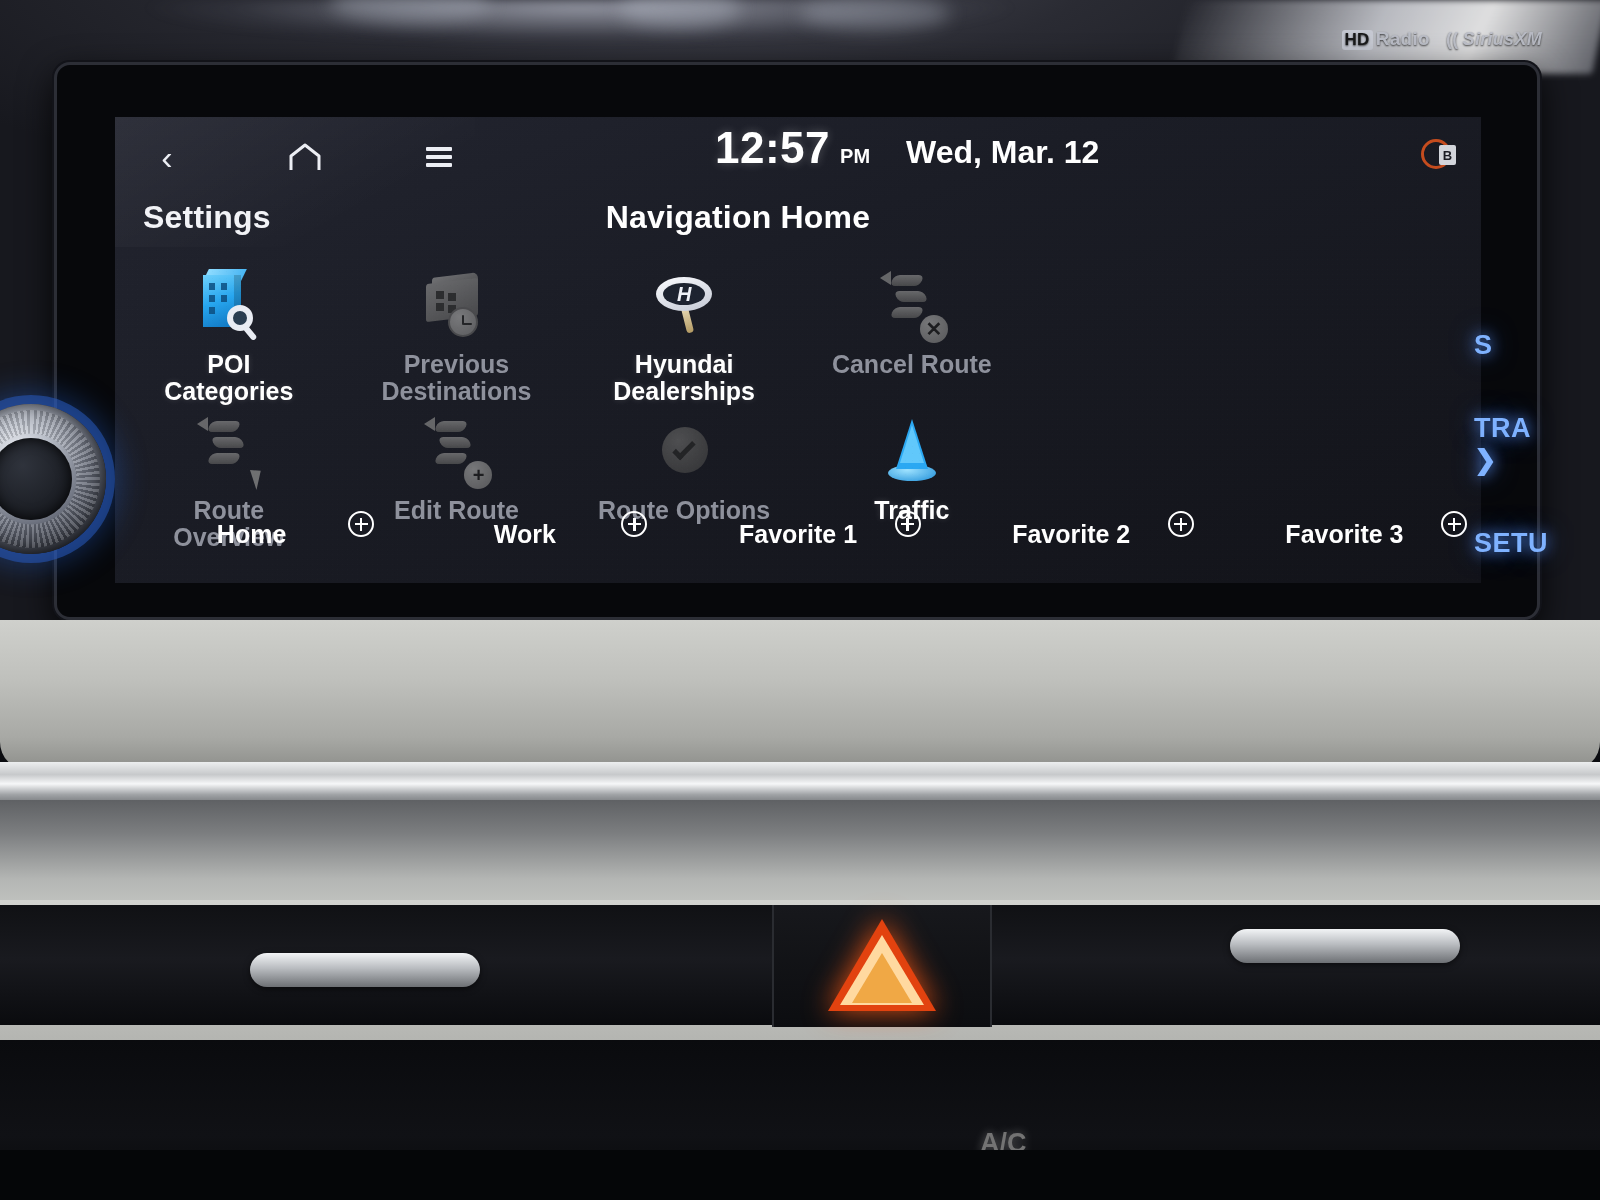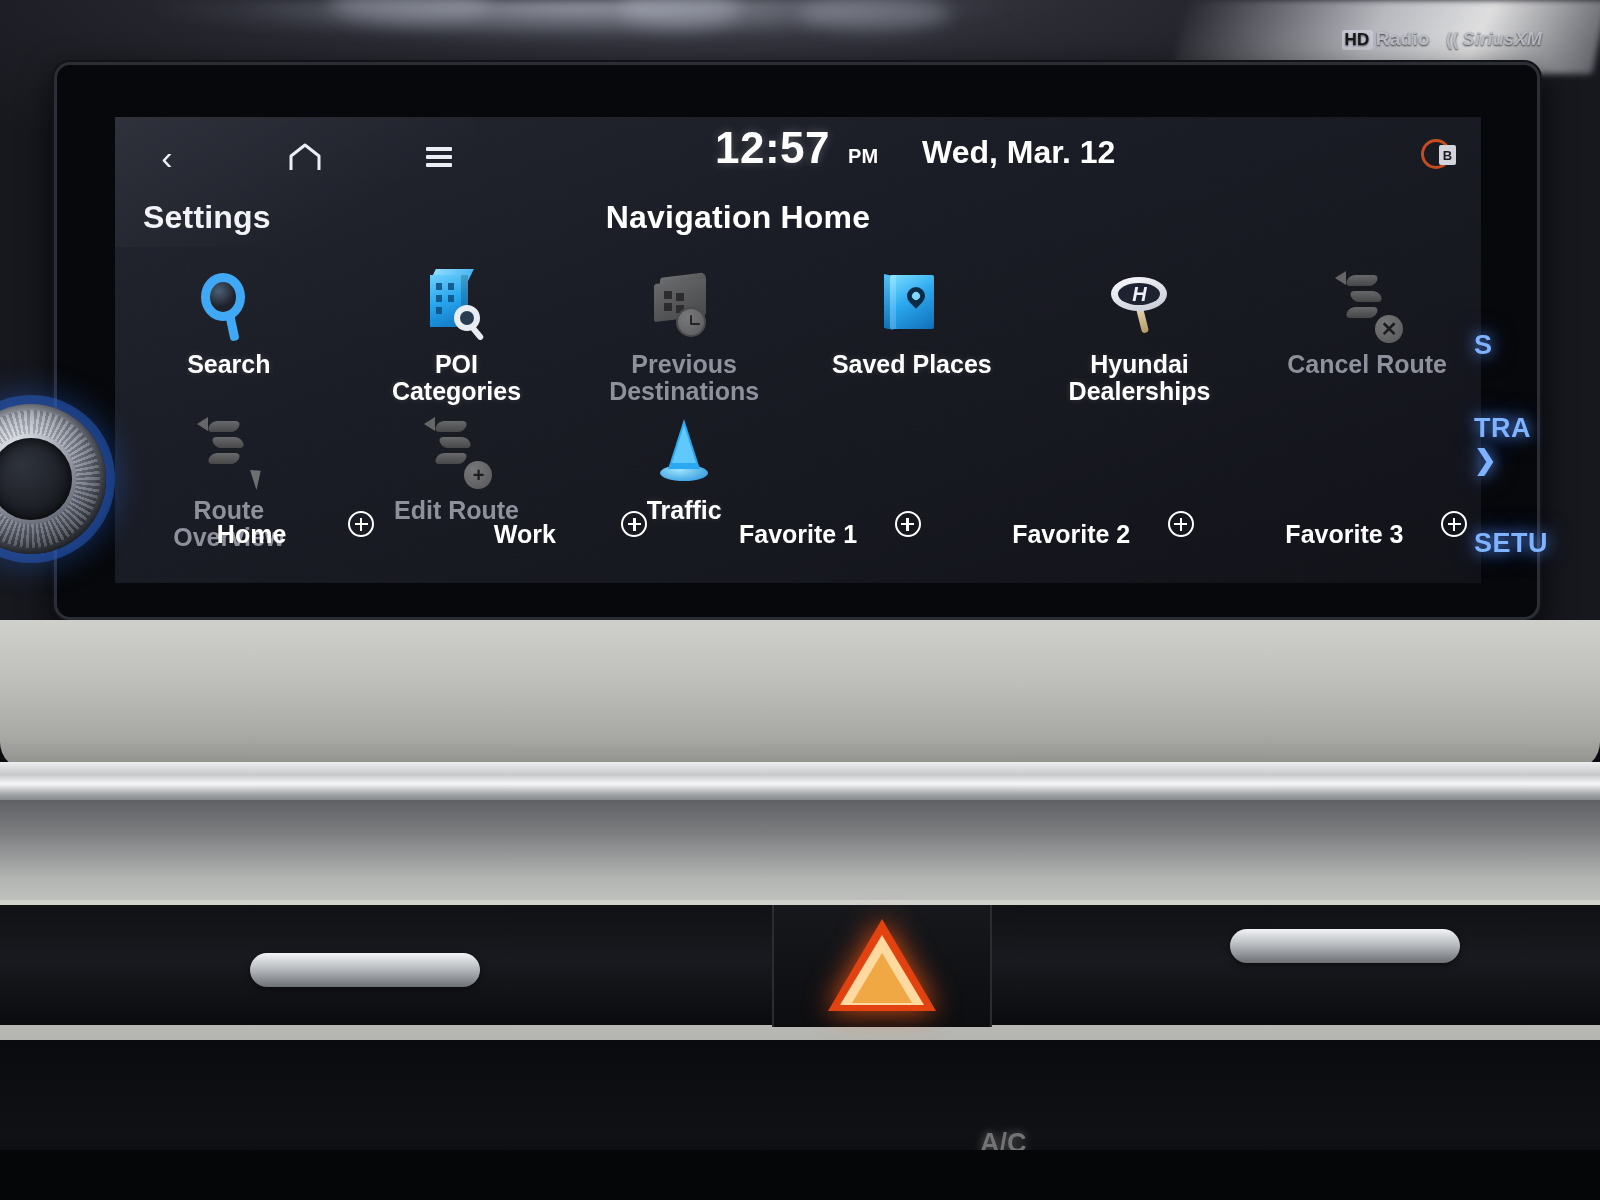--- a/index.html
+++ b/index.html
@@ -71,21 +71,21 @@
 
   
   .statusbar{ position:absolute; left:0; top:0; width:100%; height:78px; }
   .sb-icon{ position:absolute; top:18px; color:#eceef4; display:flex; align-items:center; justify-content:center;}
   .sb-back{ left:30px; width:44px; height:44px; font-size:34px; font-weight:300; line-height:40px;}
   .sb-home{ left:168px; width:44px; height:44px; }
   .sb-menu{ left:302px; width:44px; height:44px; }
   .hamburger i{ display:block; width:26px; height:4px; background:#eceef4; border-radius:1px; margin:4px 0;}
   .clock{
     position:absolute; left:600px; top:6px; width:480px; height:54px;
-    display:flex; align-items:baseline; gap:18px; color:#fff;
+    display:flex; align-items:baseline; gap:10px; color:#fff;
   }
   .clock .t{ font-size:44px; font-weight:700; letter-spacing:.5px; text-shadow:0 0 10px rgba(255,255,255,.25);}
   .clock .ampm{ font-size:20px; font-weight:700; }
   .clock .date{ font-size:32px; font-weight:600; margin-left:26px; white-space:nowrap;}
   .status-right{ position:absolute; right:26px; top:22px; width:34px; height:34px; }
   .bt-badge{
     position:relative; width:30px; height:30px; border-radius:50%;
     border:3px solid #d8521e; box-sizing:border-box; opacity:.9;
   }
   .bt-badge span{
@@ -343,29 +343,20 @@
 
       <div class="title-row">
         <div class="settings-label">Settings</div>
         <div class="page-title">Navigation Home</div>
       </div>
 
       <div class="grid">
 
         <div class="row row1">
 
-          <div class="cell">
-            <div class="ico">
-              <div class="glyph g-search">
-                  <div class="ring"></div>
-                  <div class="hdl"></div>
-                </div>
-            </div>
-            <div class="cap">Search</div>
-          </div>
 
           <div class="cell">
             <div class="ico">
               <div class="glyph g-poi">
                 <div class="roof"></div>
                   <div class="bld"></div>
                 <div class="win" style="left:18px;top:14px;"></div>
                   <div class="win" style="left:30px;top:14px;"></div>
                 <div class="win" style="left:18px;top:26px;"></div>
                   <div class="win" style="left:30px;top:26px;"></div>
@@ -389,30 +380,20 @@
                 <div class="sq" style="left:18px;top:34px;"></div>
                   <div class="sq" style="left:30px;top:36px;"></div>
                 <div class="clk"></div>
               </div>
             </div>
             <div class="cap">
               <span>Previous</span><br><span>Destinations</span>
             </div>
           </div>
 
-          <div class="cell">
-            <div class="ico">
-              <div class="glyph g-saved">
-                  <div class="spine"></div>
-                  <div class="bk"></div>
-                  <div class="pin"></div>
-                </div>
-            </div>
-            <div class="cap">Saved Places</div>
-          </div>
 
           <div class="cell">
             <div class="ico">
               <div class="glyph g-hy">
                   <div class="stick"></div>
                   <div class="oval"></div>
                   <div class="h">H</div>
                 </div>
             </div>
             <div class="cap">
@@ -458,20 +439,29 @@
                 <div class="arw"></div>
                   <div class="s1"></div>
                   <div class="s2"></div>
                   <div class="s3"></div>
                 <div class="badge-circ">+</div>
               </div>
             </div>
             <div class="cap">Edit Route</div>
           </div>
 
+          <div class="cell disabled">
+            <div class="ico">
+              <div class="glyph g-ropt">
+                  <div class="disc"></div>
+                  <div class="chk"></div>
+                </div>
+            </div>
+            <div class="cap">Route Options</div>
+          </div>
 
           <div class="cell">
             <div class="ico">
               <div class="glyph g-tr">
                   <div class="base"></div>
                   <div class="cone"></div>
                   <div class="cone2"></div>
                 </div>
             </div>
             <div class="cap">Traffic</div>

